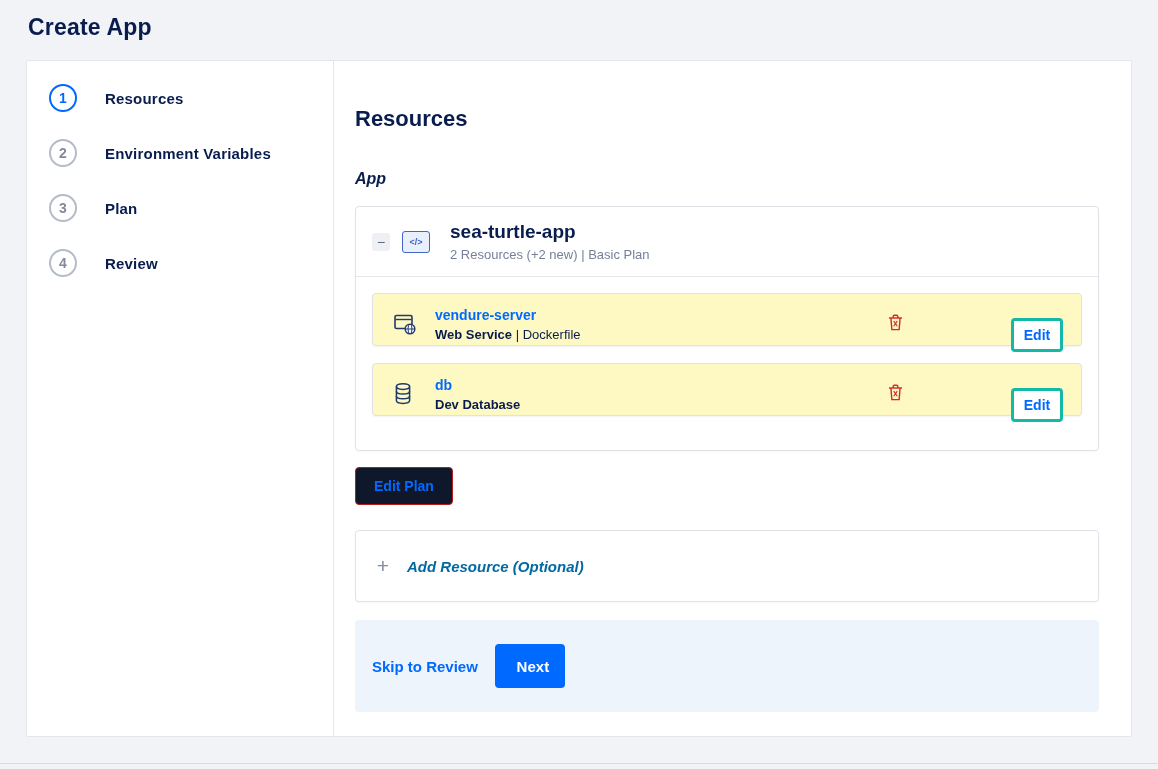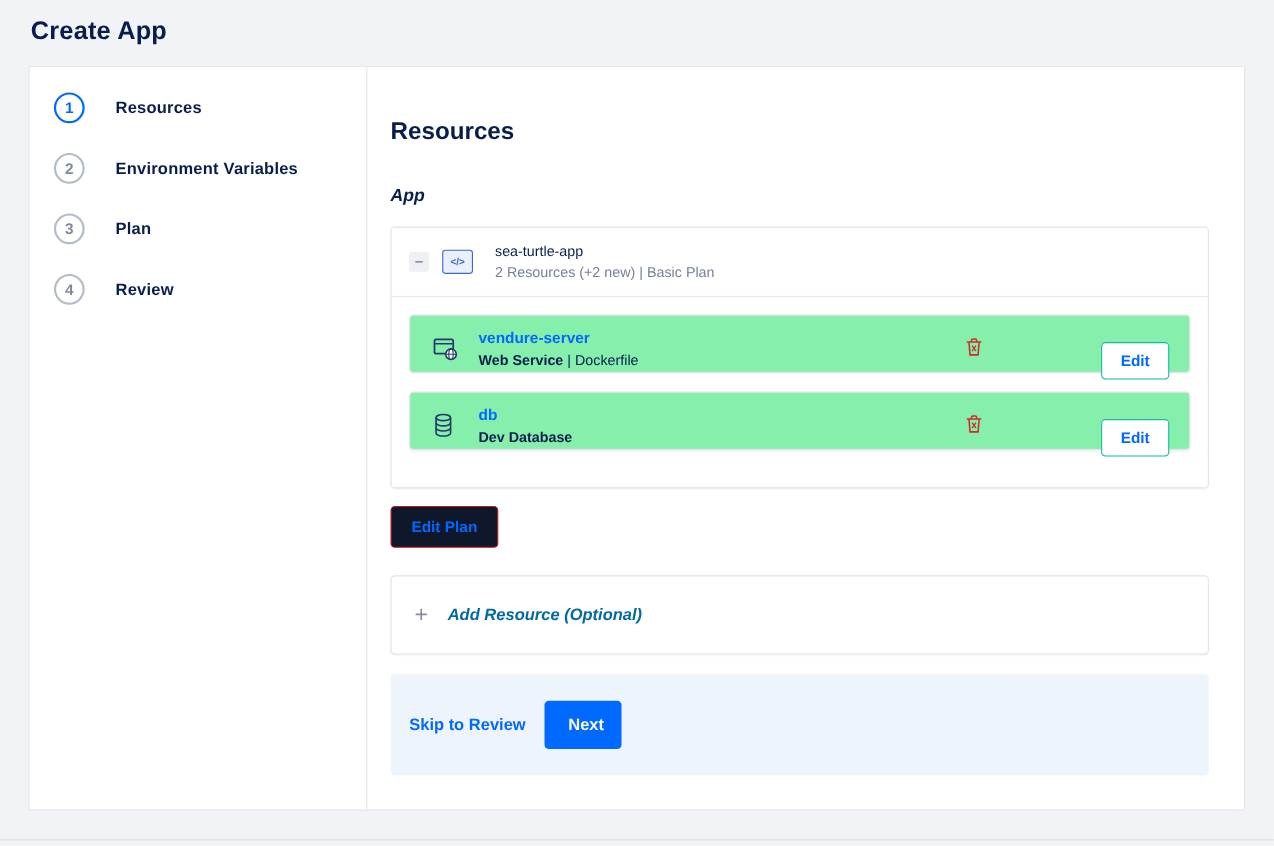--- a/index.html
+++ b/index.html
@@ -113,32 +113,32 @@
     flex: none;
     border: 1.5px solid #4066c9;
     border-radius: 3px;
     background: #e9effb;
     color: #4066c9;
     font-size: 9px;
     font-weight: 700;
     display: flex; align-items: center; justify-content: center;
   }
   .app-meta { margin-left: 20px; }
-  .app-name { font-size: 13px; font-weight: 400; color: #081c4e; }
+  .app-name { font-size: 19px; font-weight: 700; color: #081c4e; }
   .app-summary { font-size: 13px; color: #76809a; margin-top: 4px; }
 
   .resource-list { padding: 16px 16px 34px 16px; }
   .resource-row {
     display: flex;
     align-items: center;
     height: 53px;
     padding: 8px 18px 0 20px;
     border: 1px solid #dfe3e8;
     border-radius: 4px;
-    background: #86efac;
+    background: #fef9c3;
     box-shadow: 0 1px 2px rgba(10,30,70,0.06);
   }
   .resource-row + .resource-row { margin-top: 17px; }
   .res-icon { width: 26px; flex: none; margin-right: 16px; display: flex; align-items: center; }
   .res-name {
     color: #0069ff;
     font-size: 14px;
     font-weight: 600;
     text-decoration: none;
     cursor: pointer;
@@ -149,22 +149,22 @@
   .res-type-sep, .res-type-detail { font-weight: 400; }
 
   .trash-btn {
     margin-left: auto;
     margin-right: 108px;
     background: none; border: none; padding: 0;
     cursor: pointer;
     display: flex; align-items: center;
   }
   .edit-btn {
-    width: 62px; height: 34px;
-    border: 1px solid #14b8a6;
+    width: 52px; height: 34px;
+    border: 3px solid #14b8a6;
     border-radius: 4px;
     background: #fff;
     color: #0069ff;
     font-family: "Liberation Sans", sans-serif;
     font-size: 14px;
     font-weight: 700;
     cursor: pointer;
     margin-top: 22px;
   }
 

